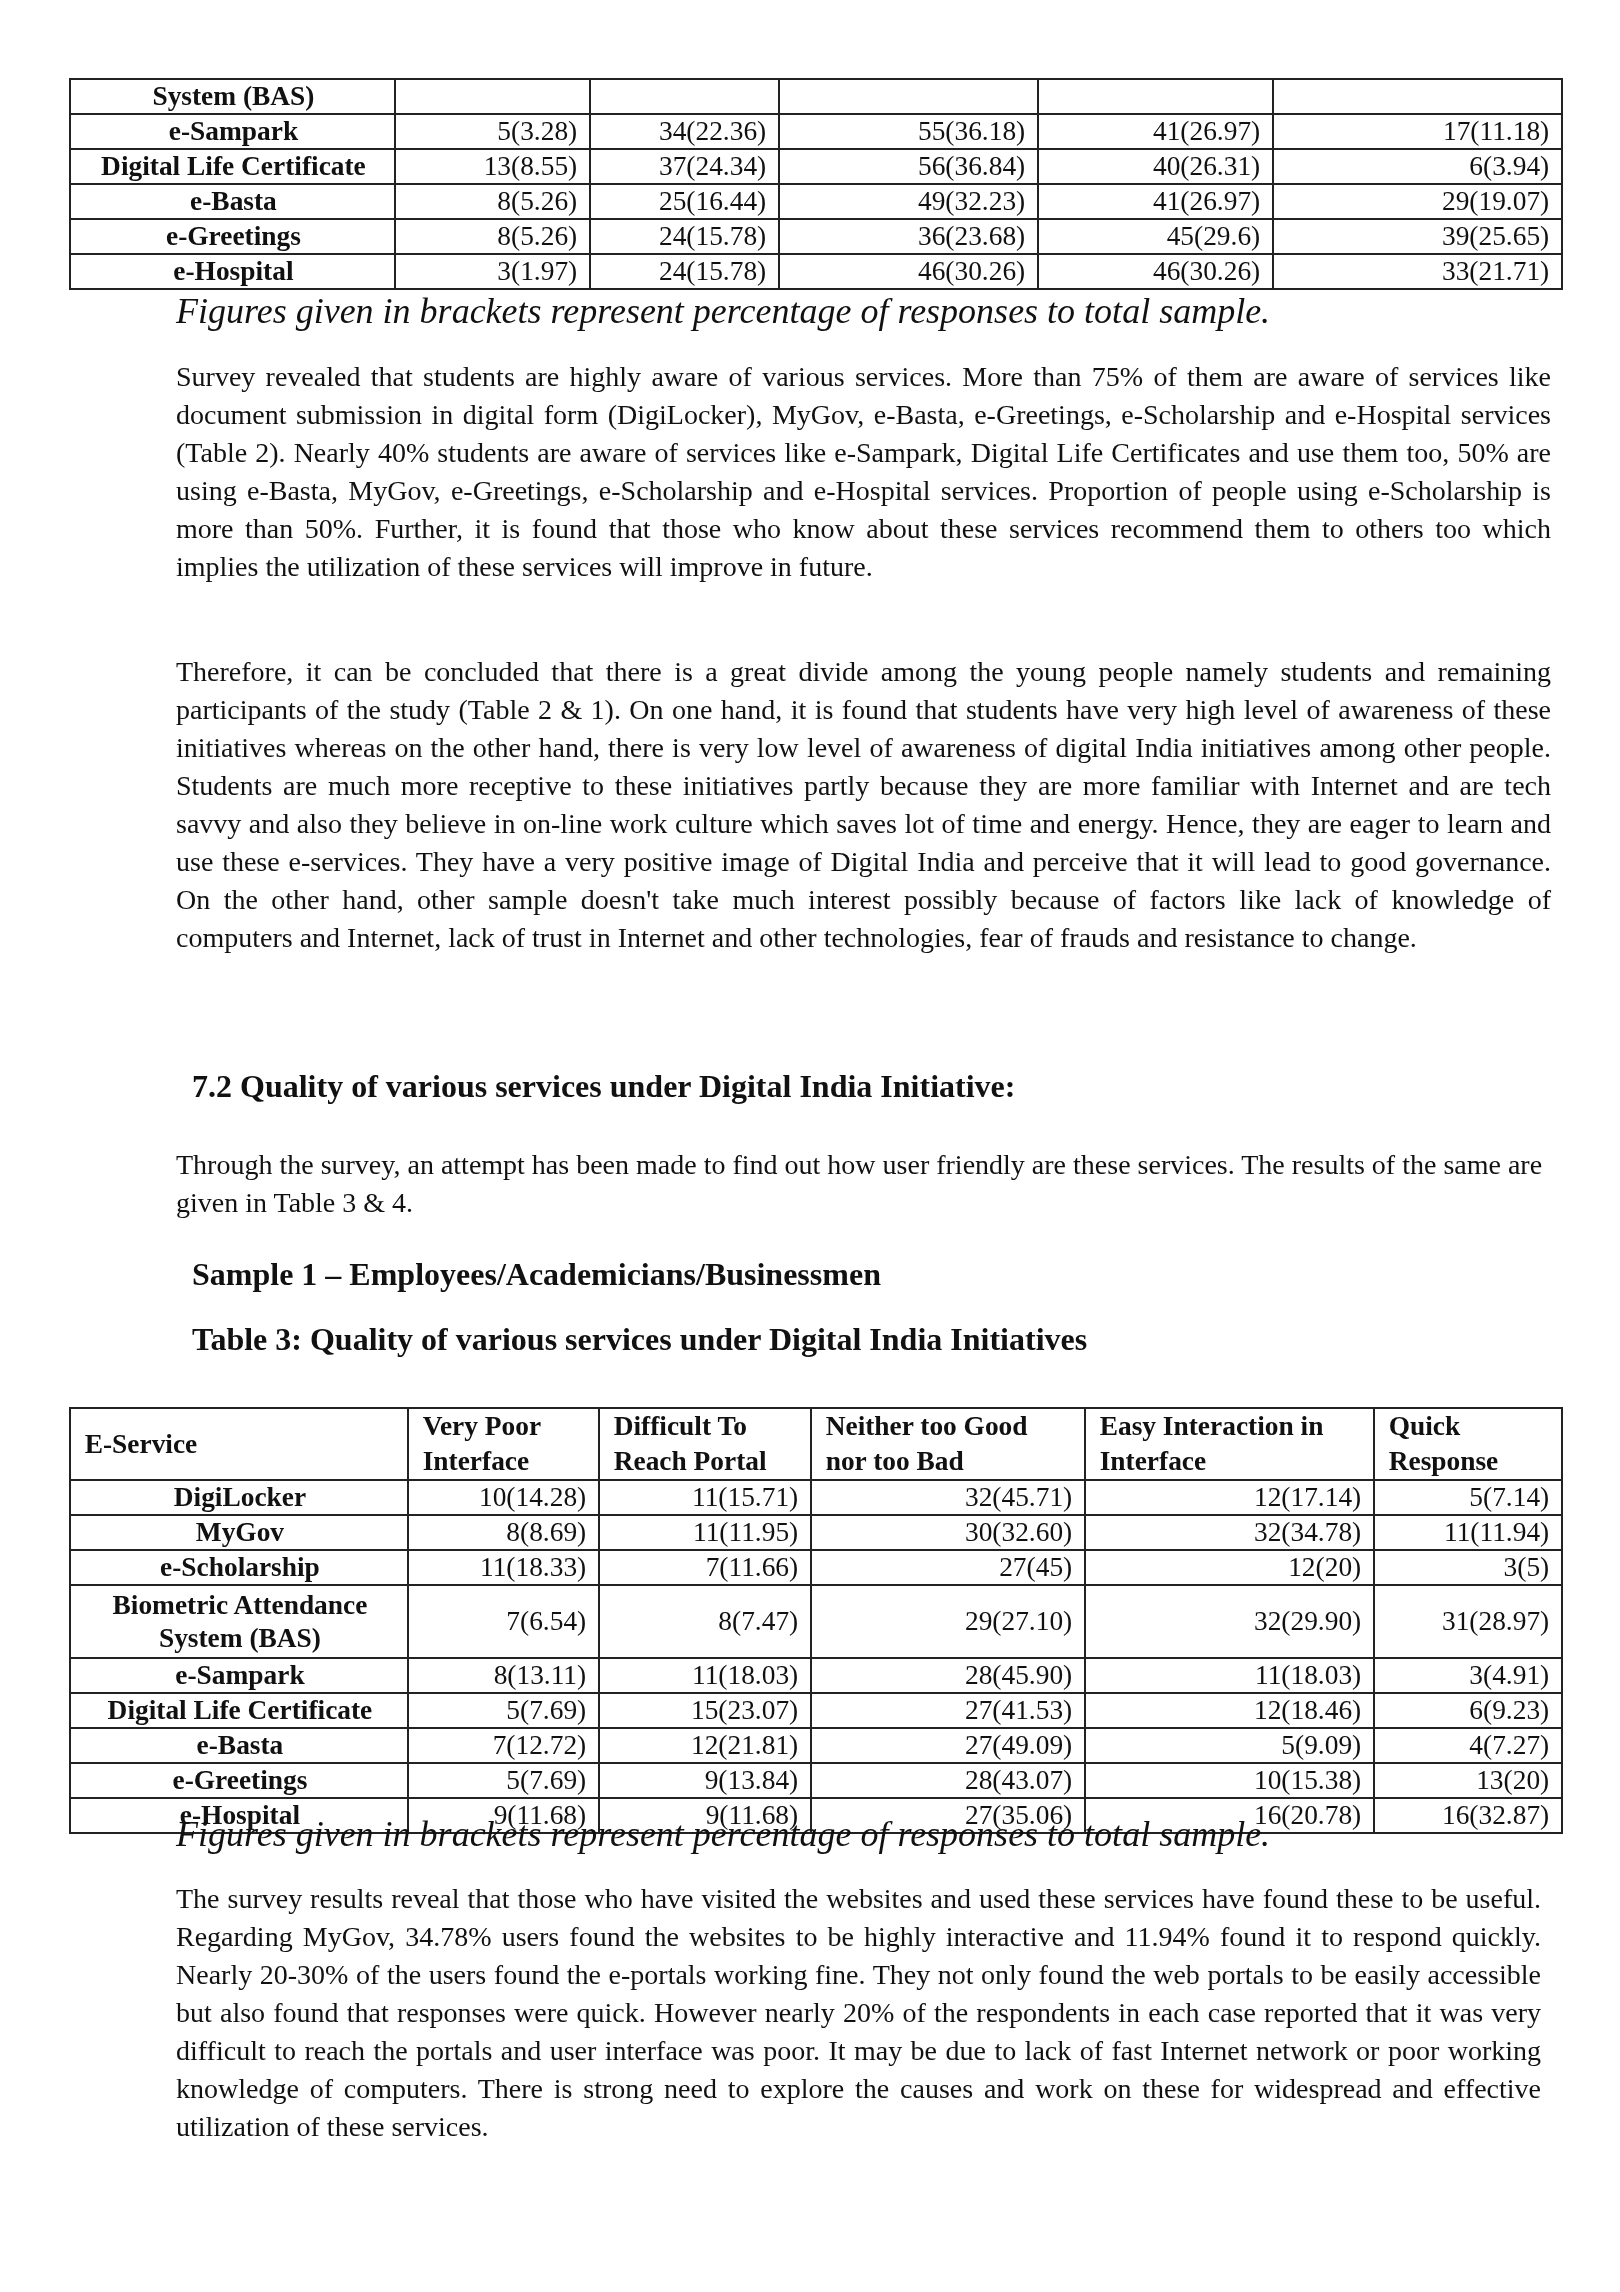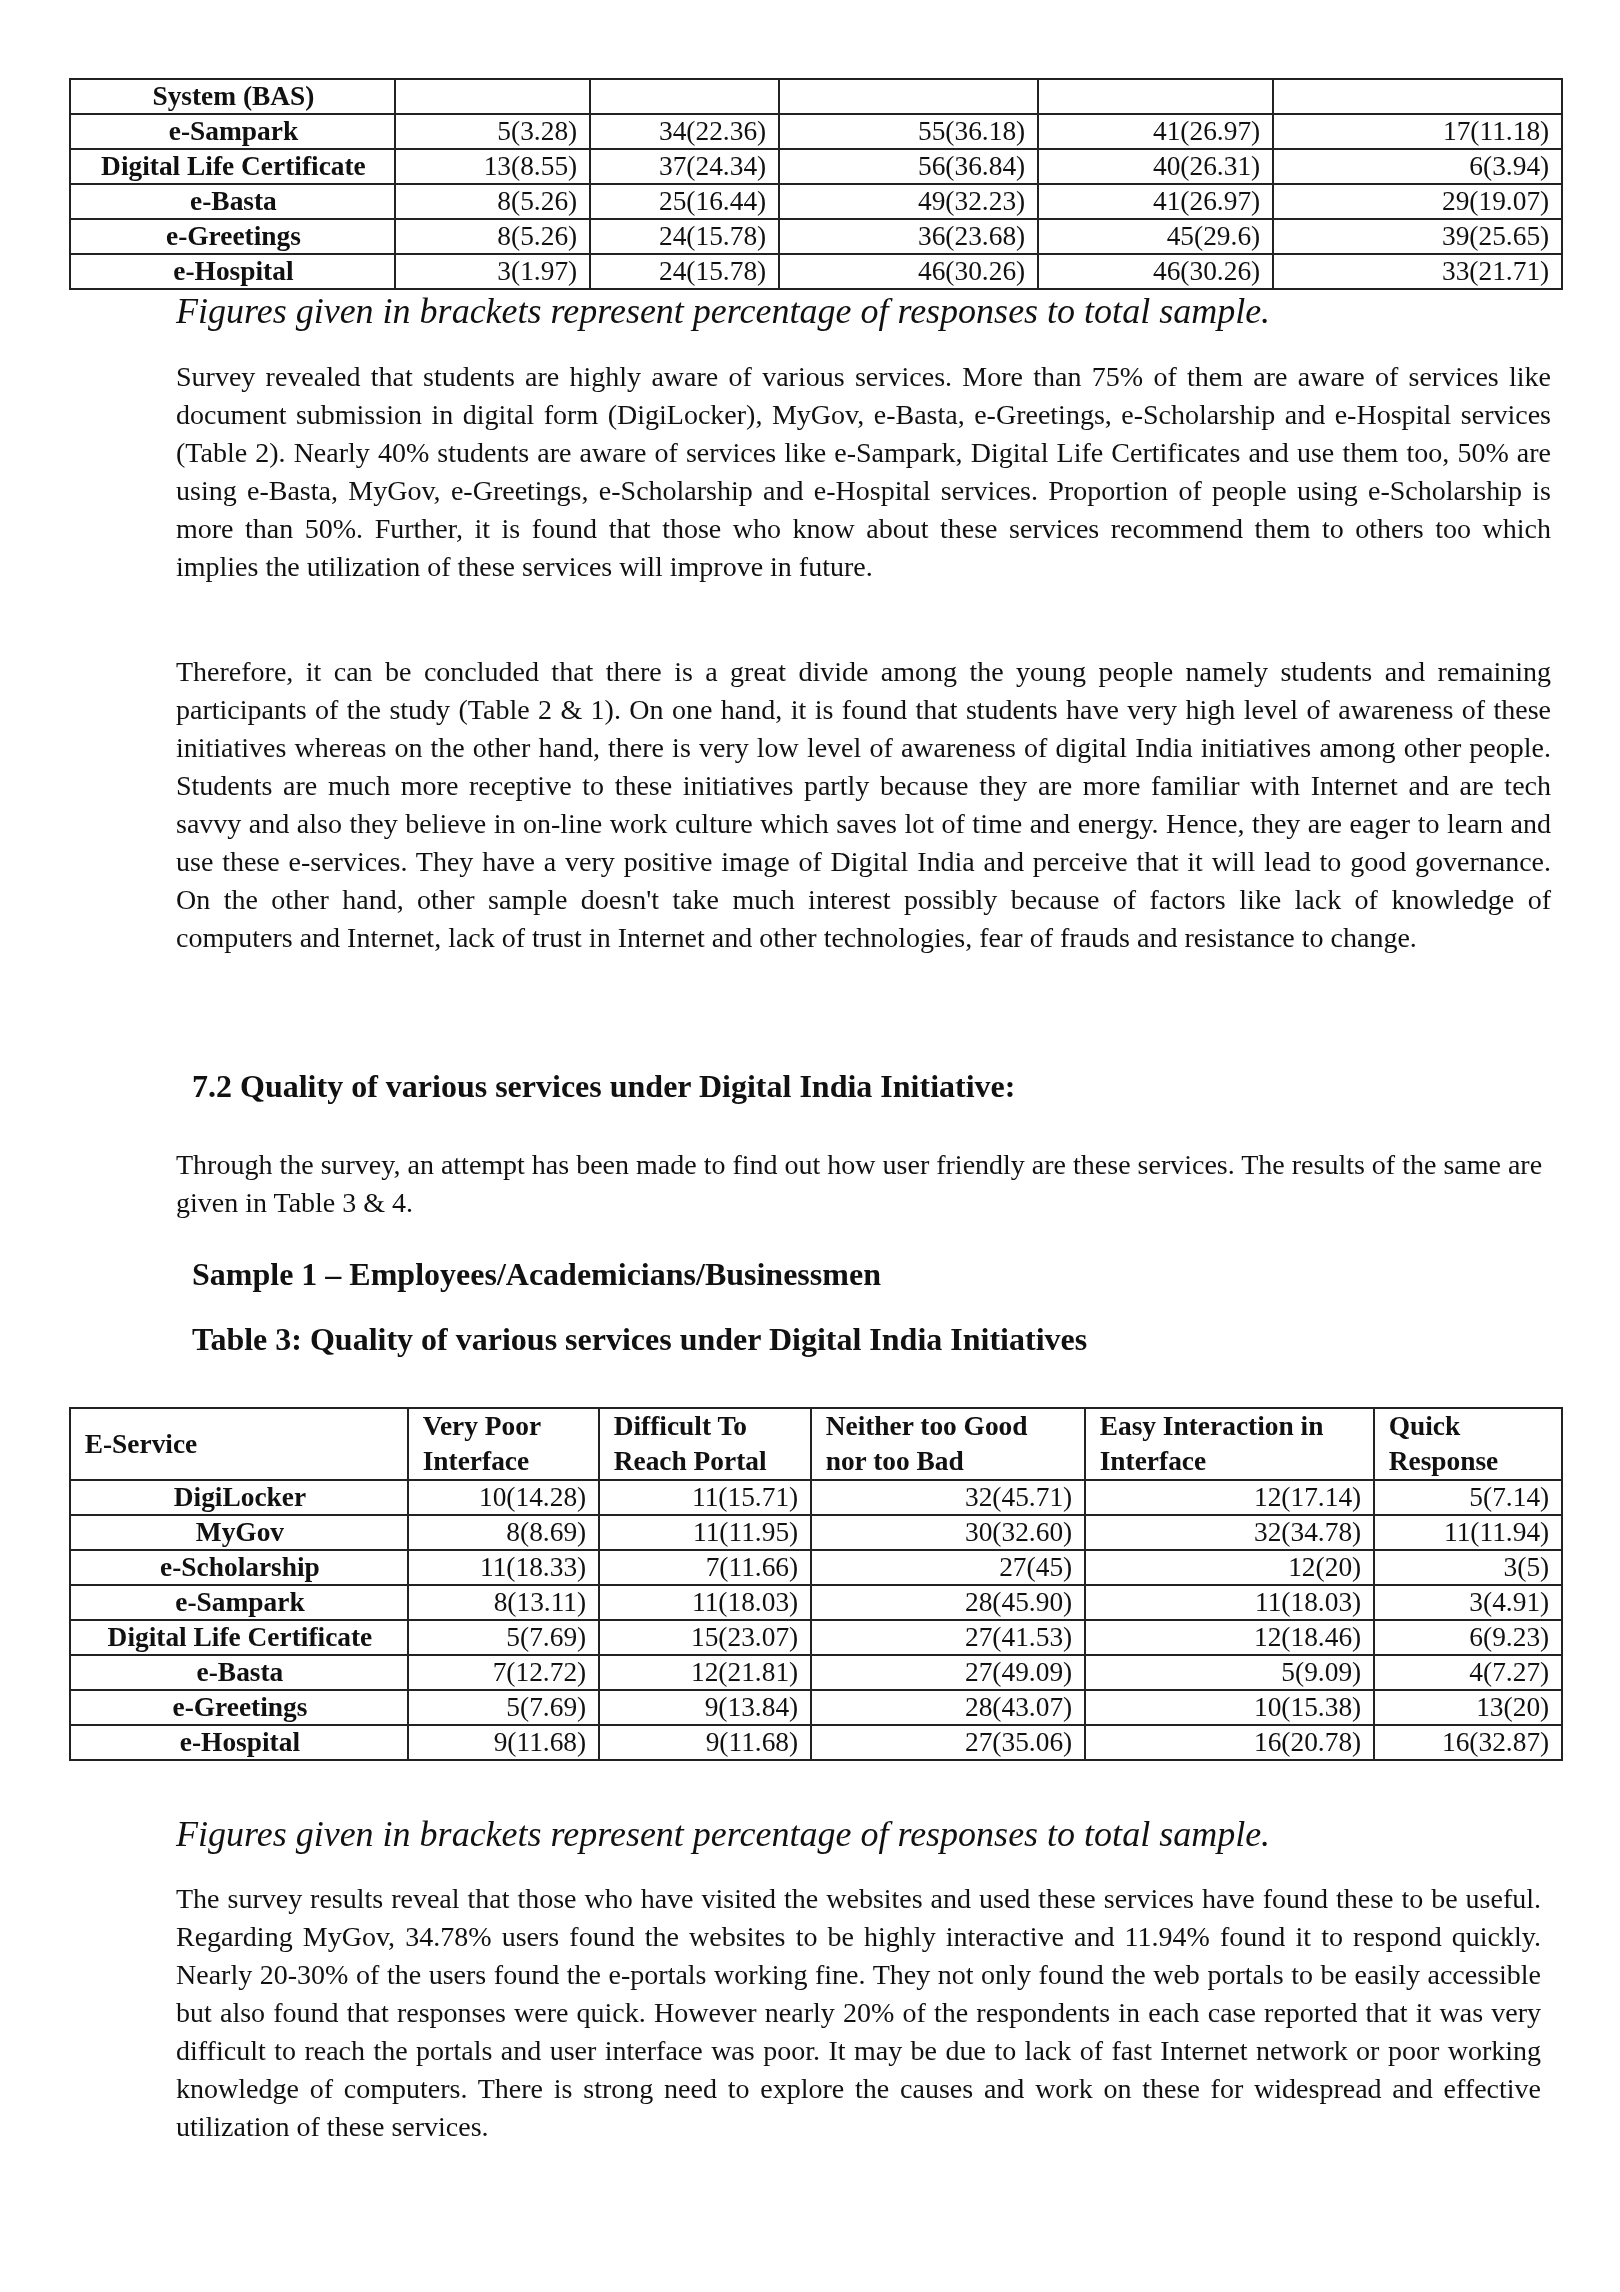--- a/index.html
+++ b/index.html
@@ -155,20 +155,28 @@
       <td class="num">11(11.94)</td>
     </tr>
     <tr>
       <td class="svc">e-Scholarship</td>
       <td class="num">11(18.33)</td>
       <td class="num">7(11.66)</td>
       <td class="num">27(45)</td>
       <td class="num">12(20)</td>
       <td class="num">3(5)</td>
     </tr>
+    <tr class="tall">
+      <td class="svc"><span>Biometric Attendance</span><br><span>System (BAS)</span></td>
+      <td class="num">7(6.54)</td>
+      <td class="num">8(7.47)</td>
+      <td class="num">29(27.10)</td>
+      <td class="num">32(29.90)</td>
+      <td class="num">31(28.97)</td>
+    </tr>
     <tr>
       <td class="svc">e-Sampark</td>
       <td class="num">8(13.11)</td>
       <td class="num">11(18.03)</td>
       <td class="num">28(45.90)</td>
       <td class="num">11(18.03)</td>
       <td class="num">3(4.91)</td>
     </tr>
     <tr>
       <td class="svc">Digital Life Certificate</td>

